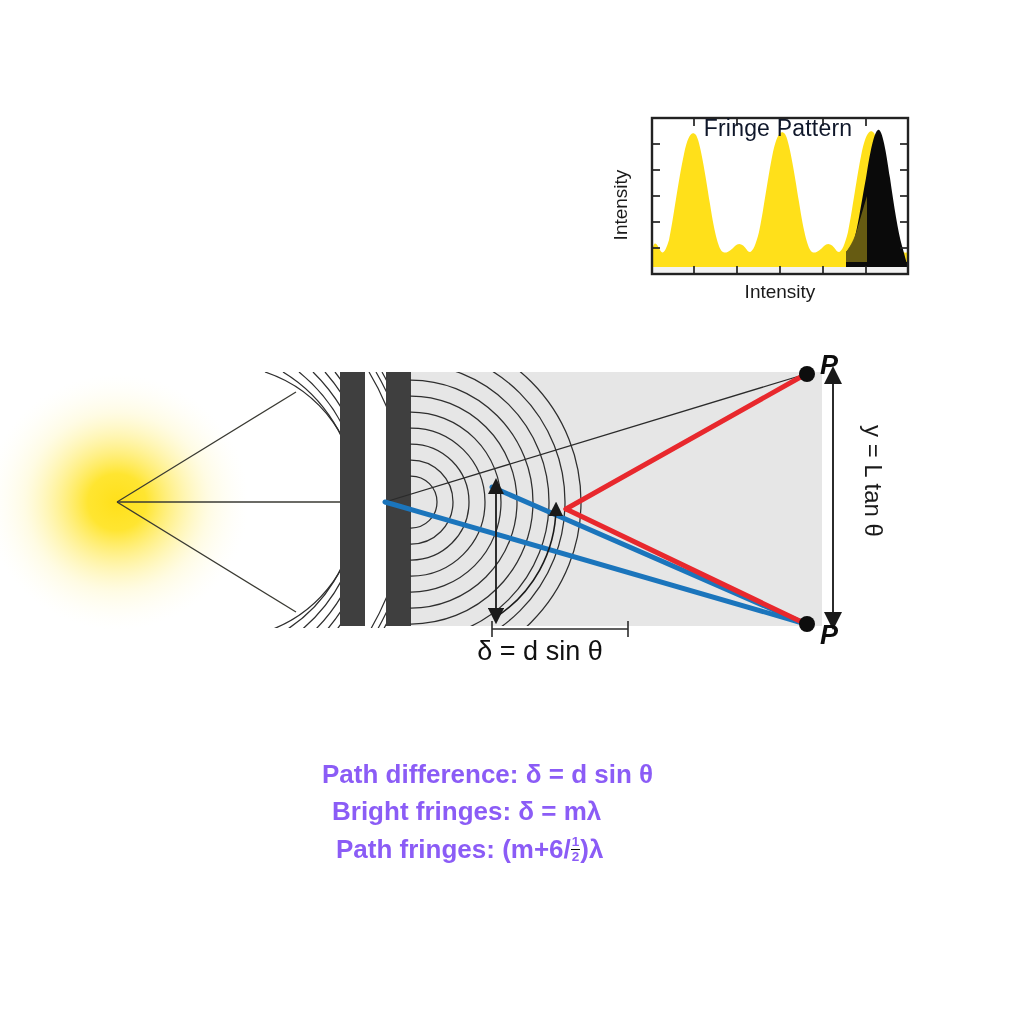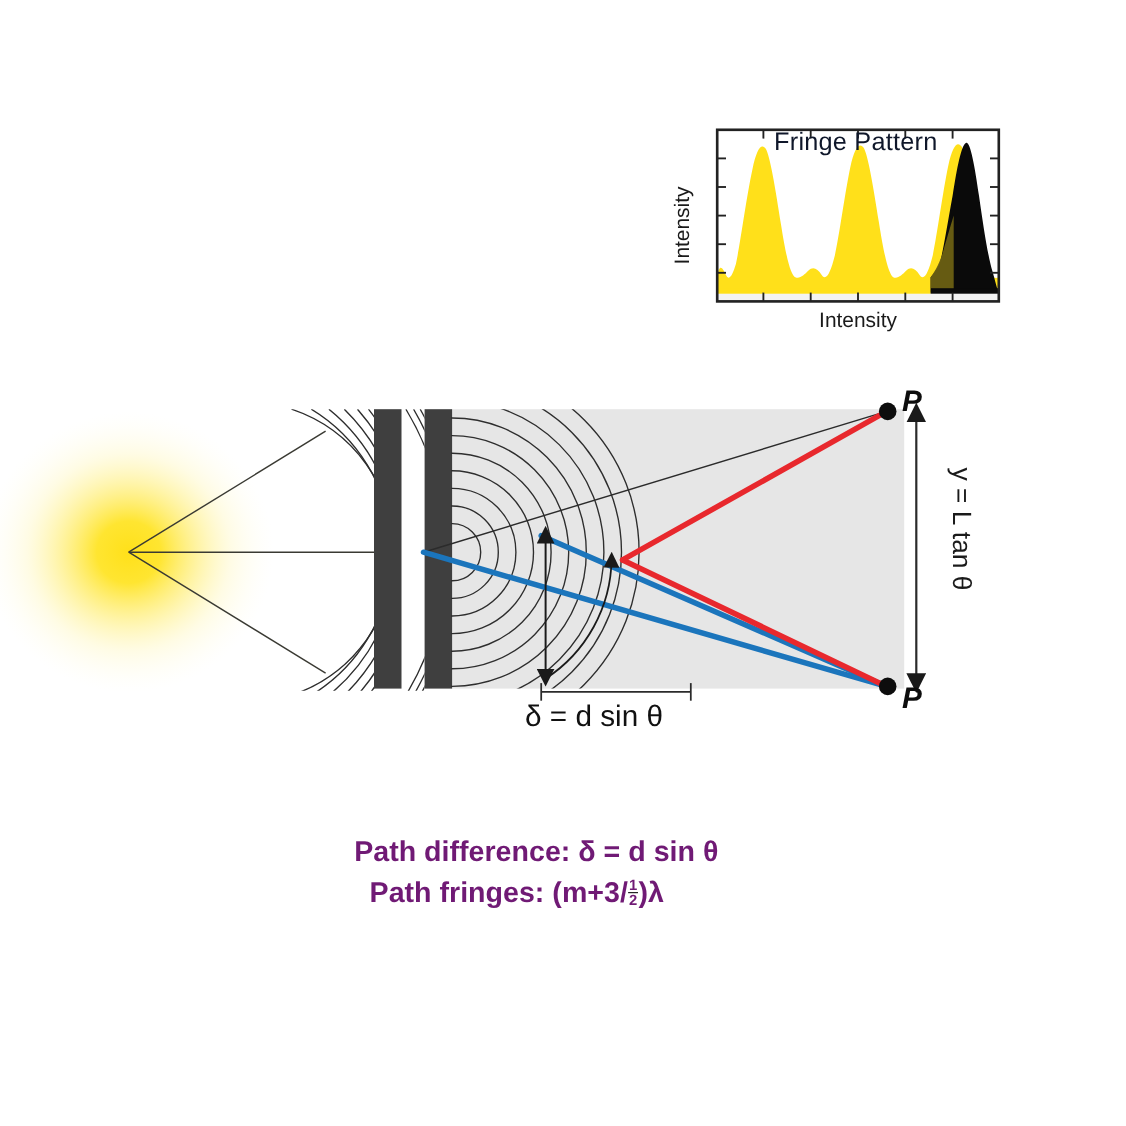--- a/index.html
+++ b/index.html
@@ -102,21 +102,21 @@
   
   .formulas {
     position: absolute;
     left: 322px;
     top: 756px;
     width: 430px;
   }
   .formula-line {
     font-size: 26px;
     font-weight: bold;
-    color: #701a75;
+    color: #8b5cf6;
     line-height: 1.44;
     white-space: nowrap;
   }
   .formula-line.indent-1 { padding-left: 10px; }
   .formula-line.indent-2 { padding-left: 14px; }
   .frac {
     display: inline-block;
     vertical-align: -0.22em;
     font-size: 0.52em;
     line-height: 1.02;
@@ -323,19 +323,23 @@
 
   <div class="lbl-y">y = L tan θ</div>
 
   <div class="lbl-delta">δ = d sin θ</div>
 
   <div class="formulas">
     <div class="formula-line">
       <span>Path difference:</span>
       <span>δ = d sin θ</span>
     </div>
+    <div class="formula-line indent-1">
+      <span>Bright fringes:</span>
+      <span>δ = mλ</span>
+    </div>
     <div class="formula-line indent-2">
       <span>Path fringes:</span>
-      <span>(m+3/</span><span class="frac"><span class="num">1</span><span class="den">2</span></span><span>)λ</span>
+      <span>(m+6/</span><span class="frac"><span class="num">1</span><span class="den">2</span></span><span>)λ</span>
     </div>
   </div>
 
 </div>
 
 </body></html>

